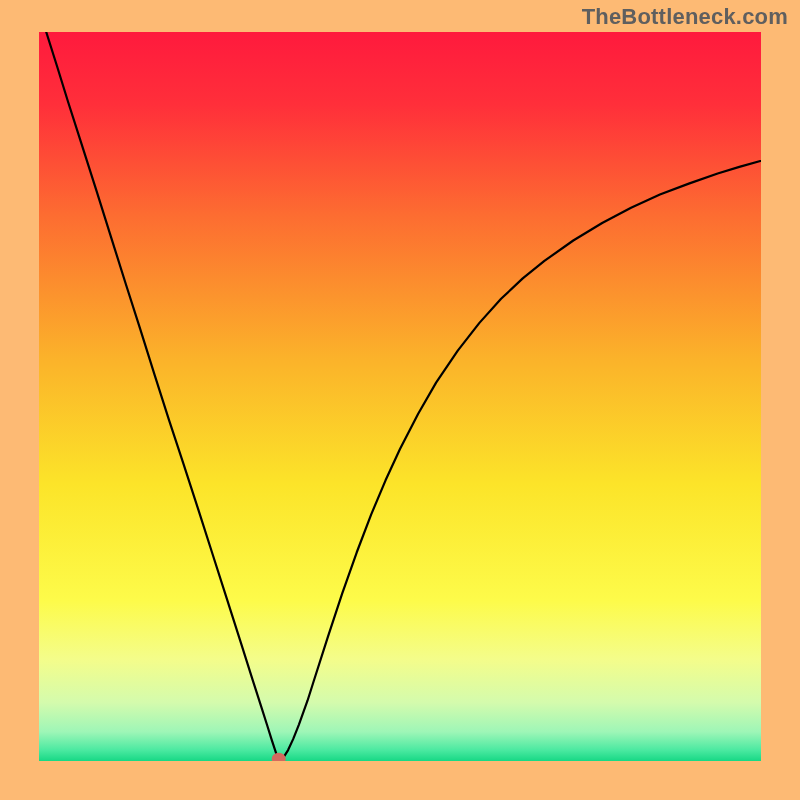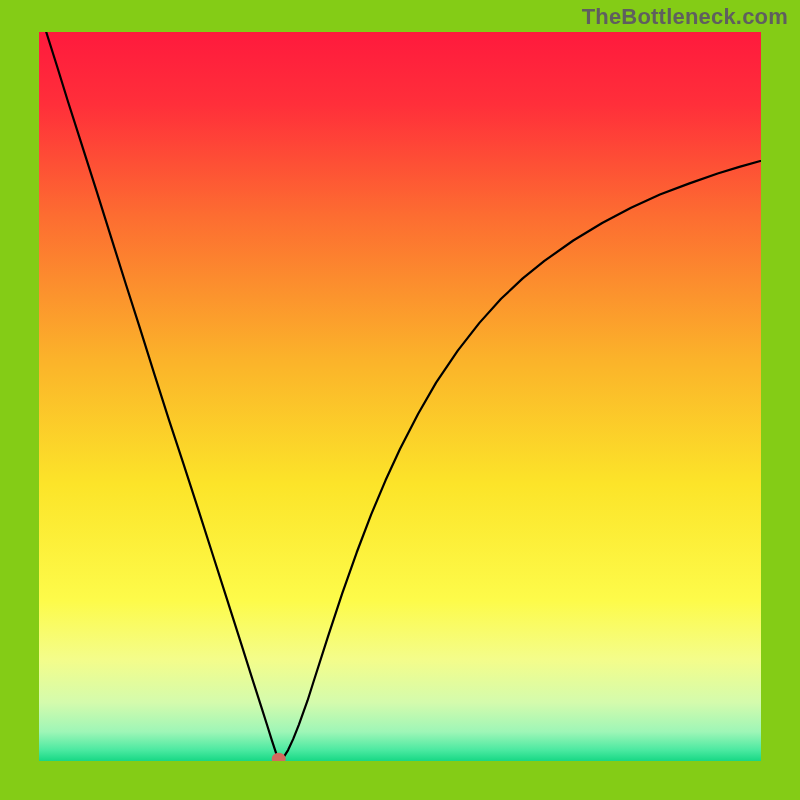--- a/index.html
+++ b/index.html
@@ -8,21 +8,21 @@
     width: 800px;
     height: 800px;
     overflow: hidden;
     background: #000;
     font-family: Arial, Helvetica, sans-serif;
   }
   .frame {
     position: relative;
     width: 800px;
     height: 800px;
-    background: #84cc16;
+    background: #fdba74;
   }
   .watermark {
     position: absolute;
     top: 4px;
     right: 12px;
     font-size: 22px;
     font-weight: 600;
     color: #5f5f5f;
     letter-spacing: 0.2px;
   }

